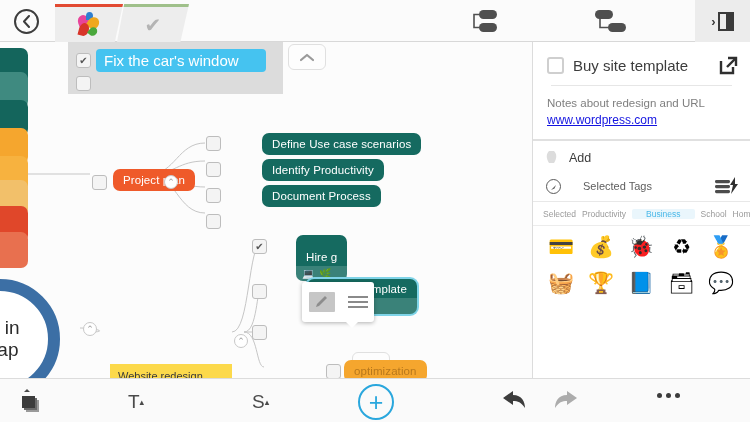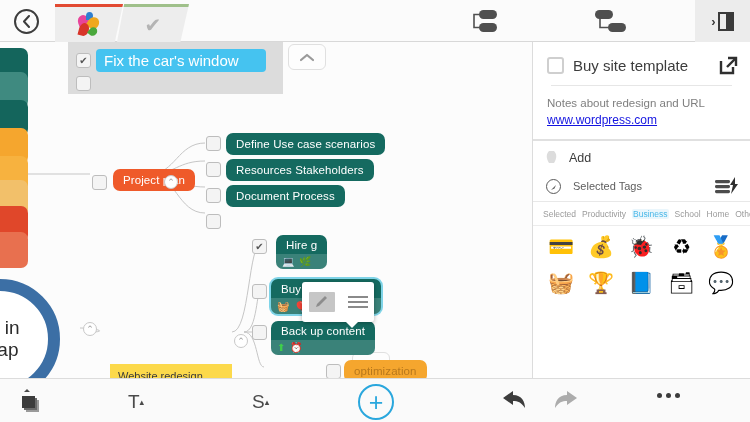--- a/index.html
+++ b/index.html
@@ -57,21 +57,21 @@
 
   
   .swatch { position:absolute; left:-8px; width:36px; height:36px; border-radius:7px; }
 
   
   .node {
     position:absolute; border-radius:7px; color:#fff;
     font-size:11.5px; padding:5px 10px; white-space:nowrap;
     letter-spacing:0.1px;
   }
-  .node.teal { background:#156a60; }
+  .node.teal { background:#156a60;margin-left:36px; }
   .node.orange { background:#ef5a2a; }
 
   .node-icons { background:rgba(255,255,255,0.16); border-radius:0 0 7px 7px;
                 padding:2px 6px; display:flex; gap:5px; align-items:center; }
 
   .chk {
     position:absolute; width:15px; height:15px; background:#f4f4f4;
     border:1px solid #bdbdbd; border-radius:3px;
     display:flex; align-items:center; justify-content:center;
     font-size:10px; color:#555; line-height:1;
@@ -157,28 +157,28 @@
   .seg-b { width:29px; flex-direction:column; gap:2px; }
   .seg-b i { width:15px; height:3px; background:#4d4d4d; display:block; }
 
   .tagrow { display:flex; align-items:center; gap:6px; padding:7px 10px 7px 12px; }
   .tag-ico { width:14px; height:16px; flex:none; }
   .tag-input { flex:1; height:23px; border:1px solid #d6d6d6; background:#fff;
                font-size:11.5px; color:#adadad; padding:0 6px; line-height:21px;
                font-family:"Liberation Sans", sans-serif; }
   .add-btn { font-size:12.5px; color:#3c3c3c; padding:3px 4px; }
 
-  .seltags { display:flex; align-items:center; gap:12px; padding:2px 10px 6px 13px; }
+  .seltags { display:flex; align-items:center; gap:22px; padding:2px 10px 6px 13px; }
   .seltag-ico { width:15px; height:15px; border:1.5px solid #5a5a5a; border-radius:50%; flex:none; position:relative;}
   .seltag-txt { font-size:11px; color:#5d5d5d; flex:1; }
   .stack-ico { width:26px; height:18px; position:relative; }
 
   .cats { display:flex; gap:6px; padding:7px 6px 6px 10px; border-top:1px solid #e8e8e8;
           font-size:8.5px; color:#9a9a9a; }
-  .cats .on { color:#4bb8e8; background:#eaf6fc; border-radius:2px; padding:0 1px; }
+  .cats .on { color:#4bb8e8; background:#eaf6fc; border-radius:2px; padding:0 14px; }
 
   .icongrid { display:grid; grid-template-columns:repeat(5,1fr); gap:6px 0; padding:6px 8px;
               border-top:1px solid #ececec; }
   .icongrid div { display:flex; align-items:center; justify-content:center; font-size:21px; height:30px; }
 
   
   .bottombar {
     position:absolute; bottom:0; left:0; width:750px; height:44px;
     background:#fafafa; border-top:1px solid #dcdcdc;
     display:flex; align-items:center;
@@ -302,57 +302,50 @@
     </div>
     <div class="expander" style="left:164px; top:133px;">⌃</div>
 
     <span class="chk" style="left:206px; top:94px;"></span>
     <div class="node teal" style="left:226px; top:91px;">
       <span>Define Use case scenarios</span>
     </div>
 
     <span class="chk" style="left:206px; top:120px;"></span>
     <div class="node teal" style="left:226px; top:117px;">
-      <span>Resources Stakeholders</span>
+      <span>Identify Productivity</span>
     </div>
 
     <span class="chk" style="left:206px; top:146px;"></span>
     <div class="node teal" style="left:226px; top:143px;">
       <span>Document Process</span>
     </div>
 
     <span class="chk" style="left:206px; top:172px;"></span>
 
     <span class="chk" style="left:252px; top:197px;">✔</span>
-    <div class="node teal" style="left:276px; top:193px; padding:4px 10px 0;">
+    <div class="node teal" style="left:260px; top:193px; padding:16px 10px 0;">
       <span>Hire g</span>
       <div class="node-icons" style="margin:3px -10px 0;">
         <span style="font-size:10px">💻</span>
         <span style="font-size:10px">🌿</span>
       </div>
     </div>
 
     <span class="chk" style="left:252px; top:242px;"></span>
     <div class="node teal" style="left:271px; top:237px; padding:4px 10px 0; box-shadow:0 0 0 2px #7fd4e8;">
       <span>Buy site template</span>
       <div class="node-icons" style="margin:3px -10px 0;">
         <span style="font-size:10px">🧺</span>
         <span style="font-size:10px">🎈</span>
         <span style="font-size:10px">⧉</span>
       </div>
     </div>
 
     <span class="chk" style="left:252px; top:283px;"></span>
-    <div class="node teal" style="left:271px; top:279px; padding:4px 10px 0;">
-      <span>Back up content</span>
-      <div class="node-icons" style="margin:3px -10px 0;">
-        <span style="font-size:10px;color:#3fcf4a">⬆</span>
-        <span style="font-size:10px">⏰</span>
-      </div>
-    </div>
 
     <span class="chk" style="left:326px; top:322px;"></span>
     <div class="node" style="left:344px; top:318px; background:#f5a62e; color:#b8781c;">
       <span>optimization</span>
     </div>
 
     <div class="sticky">
       <div>Website redesign</div>
 
     </div>

